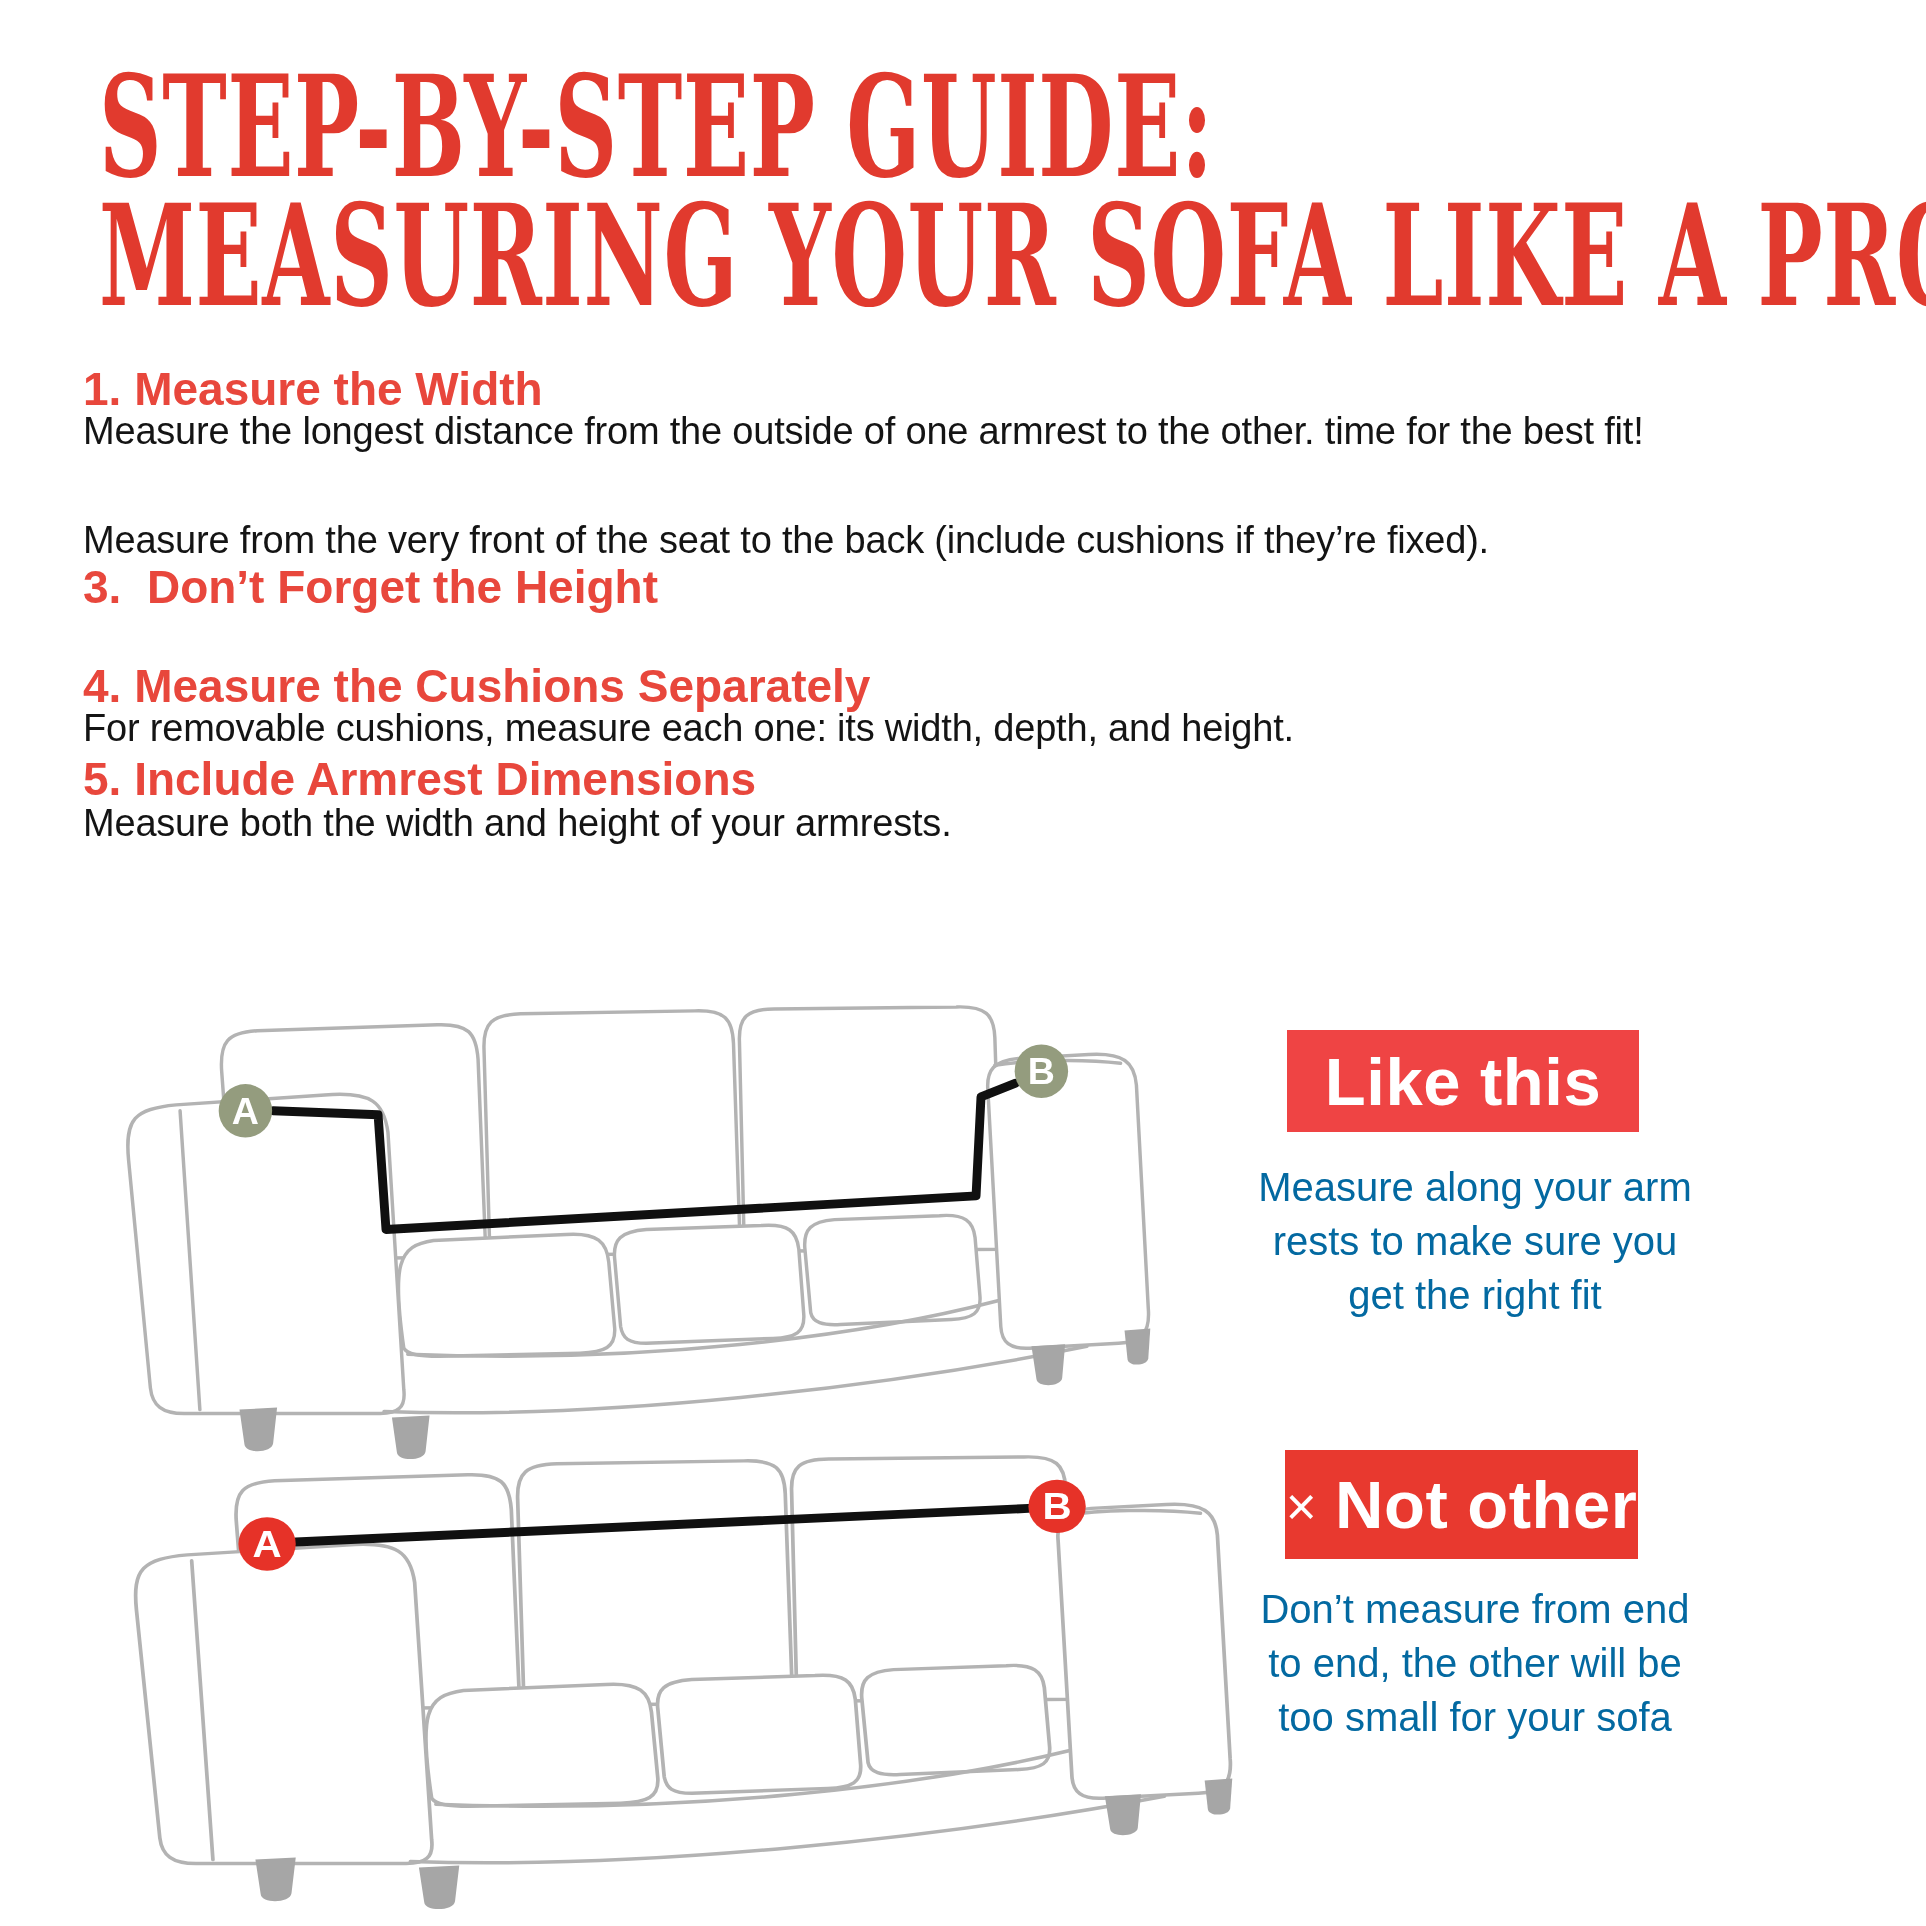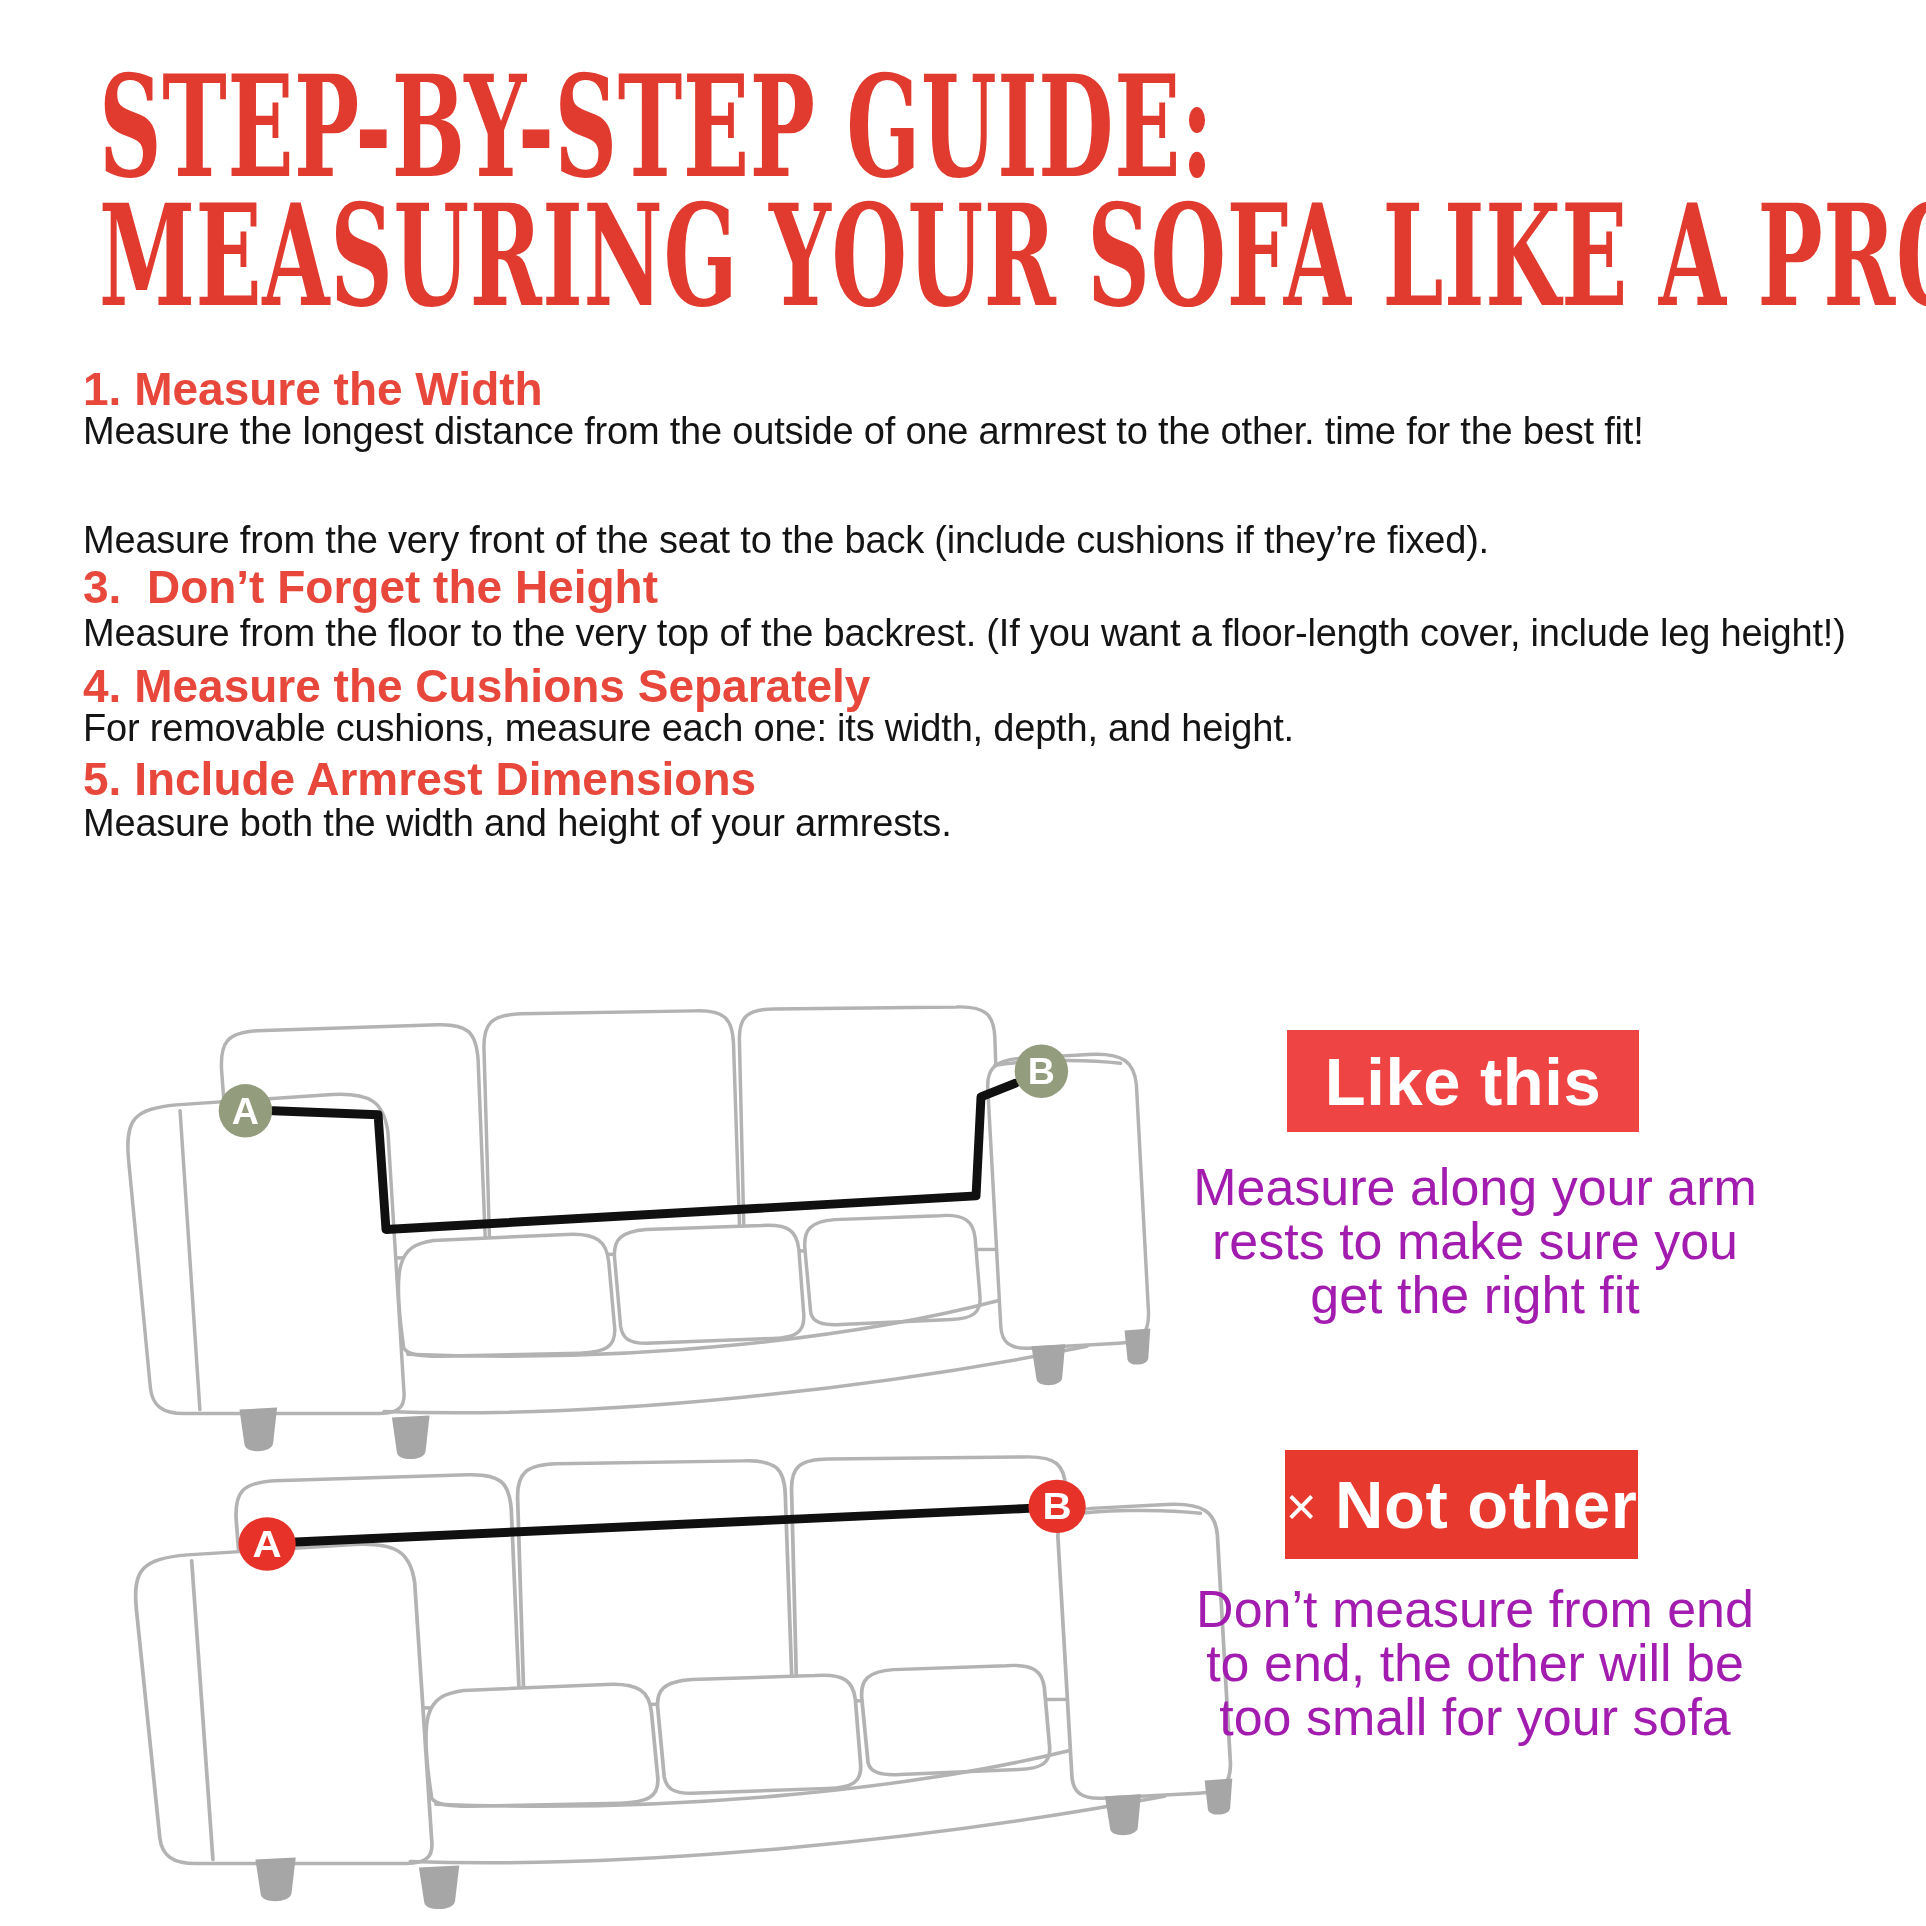--- a/index.html
+++ b/index.html
@@ -27,21 +27,21 @@
   
   .badge{
     position:absolute;display:flex;align-items:center;justify-content:center;
     color:#ffffff;font-weight:700;font-size:67px;letter-spacing:0.5px;
   }
   #badge-like{left:1287px;top:1030px;width:352px;height:102px;background:#ef4444;}
   #badge-not{left:1285px;top:1450px;width:353px;height:109px;background:#e8392f;}
   #badge-not .cross{font-weight:400;font-size:53px;margin-right:18px;position:relative;top:2px;}
   .side-note{
     position:absolute;width:594px;text-align:center;white-space:pre-line;
-    font-size:52px;line-height:54px;color:#a21caf;
+    font-size:40px;line-height:54px;color:#0369a1;
   }
   #note-like{left:1178px;top:1160px;}
   #note-not{left:1178px;top:1582px;}
   
   .sofa-svg{position:absolute;overflow:visible;}
   #sofa-like{left:89px;top:1000px;width:1089px;height:465px;}
   #sofa-not{left:94px;top:1450px;width:1168px;height:465px;}
   .sofa-stroke{fill:#ffffff;stroke:#b3b3b3;stroke-width:3.5;stroke-linejoin:round;stroke-linecap:round;}
   .sofa-line{fill:none;stroke:#b3b3b3;stroke-width:3.5;stroke-linecap:round;}
   .sofa-leg{fill:#a6a6a6;stroke:none;}
@@ -55,21 +55,20 @@
 
   <div class="title-line" id="title1">STEP-BY-STEP GUIDE:</div>
   <div class="title-line" id="title2">MEASURING YOUR SOFA LIKE A PRO</div>
 
   <div class="step-heading" style="top:362px">1. Measure the Width</div>
   <div class="step-body" style="top:410px">Measure the longest distance from the outside of one armrest to the other. time for the best fit!</div>
 
   <div class="step-body" style="top:519px">Measure from the very front of the seat to the back (include cushions if they’re fixed).</div>
 
   <div class="step-heading" style="top:560px">3.  Don’t Forget the Height</div>
-  <div class="step-body" style="top:612px">Measure from the floor to the very top of the backrest. (If you want a floor-length cover, include leg height!)</div>
 
   <div class="step-heading" style="top:659px">4. Measure the Cushions Separately</div>
   <div class="step-body" style="top:707px">For removable cushions, measure each one: its width, depth, and height.</div>
 
   <div class="step-heading" style="top:752px">5. Include Armrest Dimensions</div>
   <div class="step-body" style="top:802px">Measure both the width and height of your armrests.</div>
 
   <svg id="sofa-like" class="sofa-svg" viewBox="0 0 1100 470" preserveAspectRatio="none">
     <defs>
       <g id="sofa-art">

